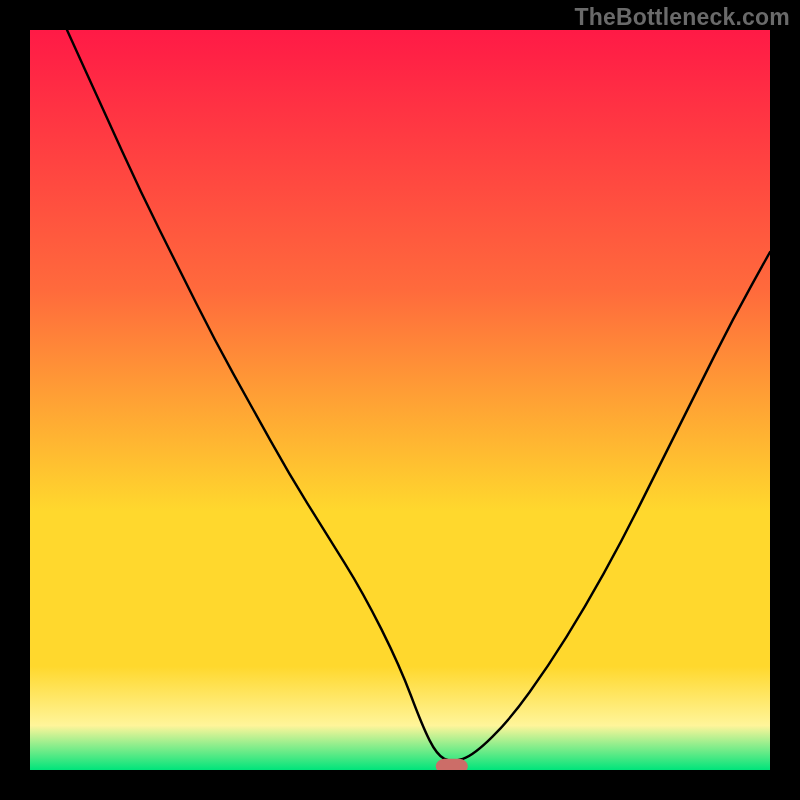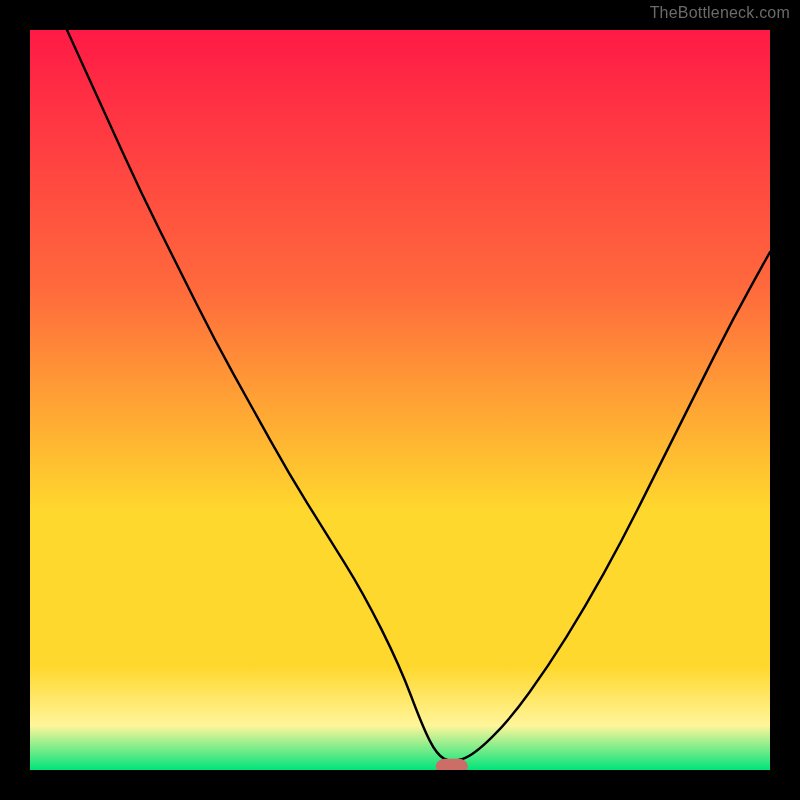--- a/index.html
+++ b/index.html
@@ -15,22 +15,22 @@
     position: relative;
     width: 800px;
     height: 800px;
     background: #000;
   }
   .watermark {
     position: absolute;
     top: 4px;
     right: 10px;
     color: #6a6a6a;
-    font-size: 16px;
-    font-weight: 400;
+    font-size: 23px;
+    font-weight: 700;
     letter-spacing: 0.2px;
     z-index: 10;
   }
   .plot-wrap {
     position: absolute;
     left: 30px;
     top: 30px;
     width: 740px;
     height: 740px;
     background: #000;

